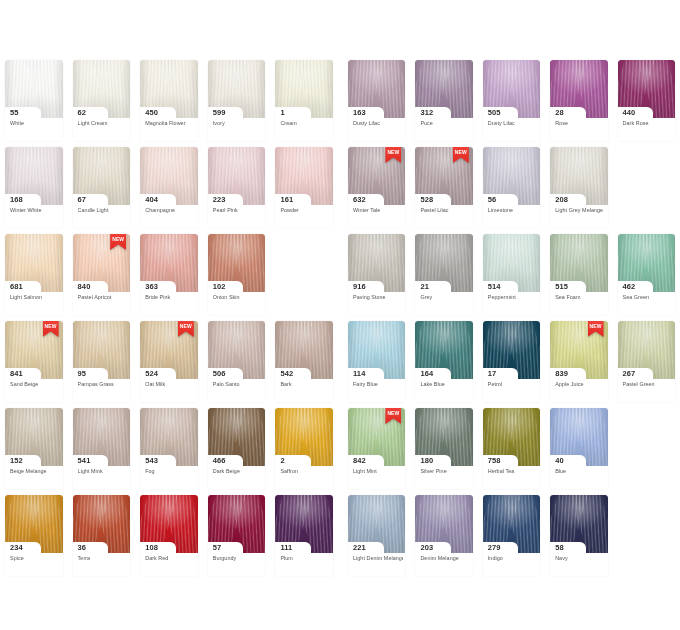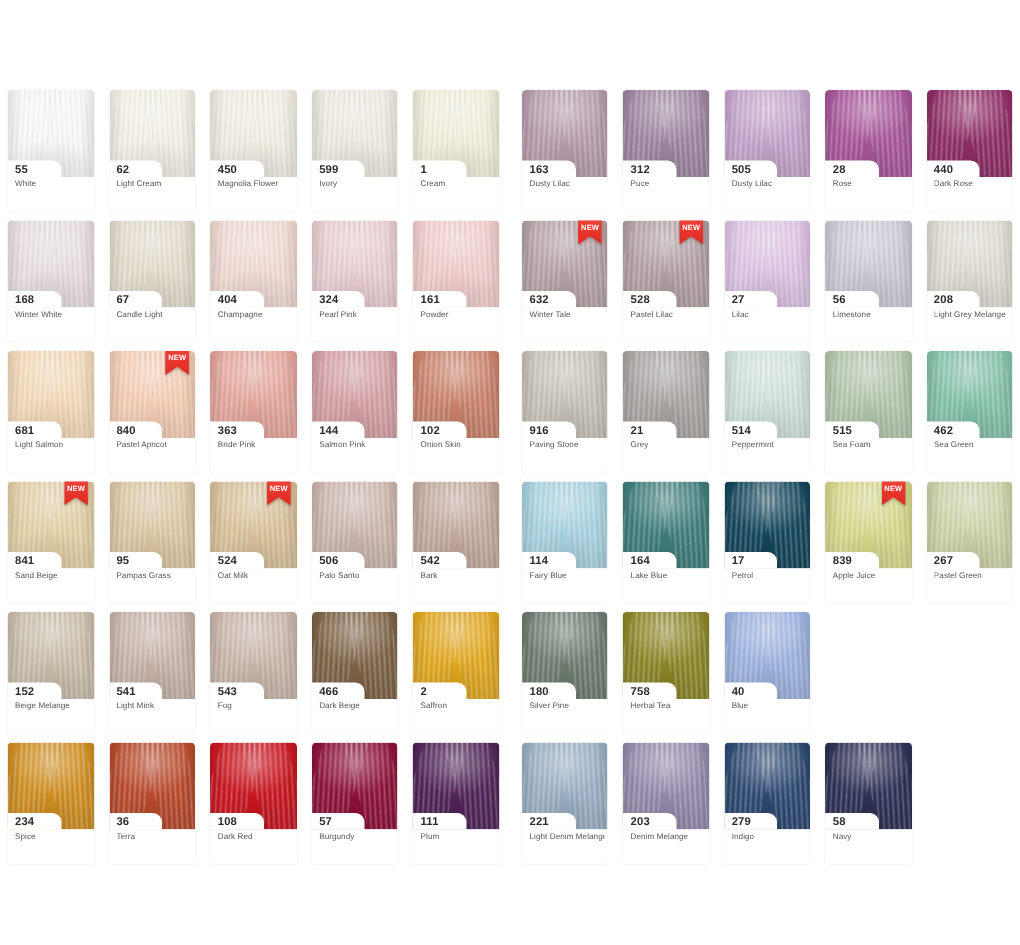--- a/index.html
+++ b/index.html
@@ -368,21 +368,21 @@
         <div class="swatch-card">
           <div class="card-inner">
             <div class="yarn-img">
               <div class="base" style="background: rgb(233, 206, 209);"></div>
               <div class="strandA"></div>
               <div class="strandB"></div>
               <div class="sheen"></div>
             </div>
             <div class="label-notch"></div>
             <div class="label-body"></div>
-            <div class="code">324</div>
+            <div class="code">223</div>
             <div class="cname">Pearl Pink</div>
           </div>
         </div>
         <div class="swatch-card">
           <div class="card-inner">
             <div class="yarn-img">
               <div class="base" style="background: rgb(240, 205, 203);"></div>
               <div class="strandA"></div>
               <div class="strandB"></div>
               <div class="sheen"></div>
@@ -428,34 +428,20 @@
             <div class="cname">Pastel Lilac</div>
             <div class="new-badge">
               <div class="ribbon"></div>
               <div class="txt">NEW</div>
             </div>
           </div>
         </div>
         <div class="swatch-card">
           <div class="card-inner">
             <div class="yarn-img">
-              <div class="base" style="background: rgb(221, 195, 228);"></div>
-              <div class="strandA"></div>
-              <div class="strandB"></div>
-              <div class="sheen"></div>
-            </div>
-            <div class="label-notch"></div>
-            <div class="label-body"></div>
-            <div class="code">27</div>
-            <div class="cname">Lilac</div>
-          </div>
-        </div>
-        <div class="swatch-card">
-          <div class="card-inner">
-            <div class="yarn-img">
               <div class="base" style="background: rgb(204, 201, 214);"></div>
               <div class="strandA"></div>
               <div class="strandB"></div>
               <div class="sheen"></div>
             </div>
             <div class="label-notch"></div>
             <div class="label-body"></div>
             <div class="code">56</div>
             <div class="cname">Limestone</div>
           </div>
@@ -520,34 +506,20 @@
             </div>
             <div class="label-notch"></div>
             <div class="label-body"></div>
             <div class="code">363</div>
             <div class="cname">Bride Pink</div>
           </div>
         </div>
         <div class="swatch-card">
           <div class="card-inner">
             <div class="yarn-img">
-              <div class="base" style="background: rgb(212, 160, 164);"></div>
-              <div class="strandA"></div>
-              <div class="strandB"></div>
-              <div class="sheen"></div>
-            </div>
-            <div class="label-notch"></div>
-            <div class="label-body"></div>
-            <div class="code">144</div>
-            <div class="cname">Salmon Pink</div>
-          </div>
-        </div>
-        <div class="swatch-card">
-          <div class="card-inner">
-            <div class="yarn-img">
               <div class="base" style="background: rgb(201, 130, 106);"></div>
               <div class="strandA"></div>
               <div class="strandB"></div>
               <div class="sheen"></div>
             </div>
             <div class="label-notch"></div>
             <div class="label-body"></div>
             <div class="code">102</div>
             <div class="cname">Onion Skin</div>
           </div>
@@ -857,20 +829,38 @@
             <div class="code">2</div>
             <div class="cname">Saffron</div>
           </div>
         </div>
       </div>
       <div class="group-gap"></div>
       <div class="group group-right">
         <div class="swatch-card">
           <div class="card-inner">
             <div class="yarn-img">
+              <div class="base" style="background: rgb(170, 203, 147);"></div>
+              <div class="strandA"></div>
+              <div class="strandB"></div>
+              <div class="sheen"></div>
+            </div>
+            <div class="label-notch"></div>
+            <div class="label-body"></div>
+            <div class="code">842</div>
+            <div class="cname">Light Mint</div>
+            <div class="new-badge">
+              <div class="ribbon"></div>
+              <div class="txt">NEW</div>
+            </div>
+          </div>
+        </div>
+        <div class="swatch-card">
+          <div class="card-inner">
+            <div class="yarn-img">
               <div class="base" style="background: rgb(110, 124, 112);"></div>
               <div class="strandA"></div>
               <div class="strandB"></div>
               <div class="sheen"></div>
             </div>
             <div class="label-notch"></div>
             <div class="label-body"></div>
             <div class="code">180</div>
             <div class="cname">Silver Pine</div>
           </div>

